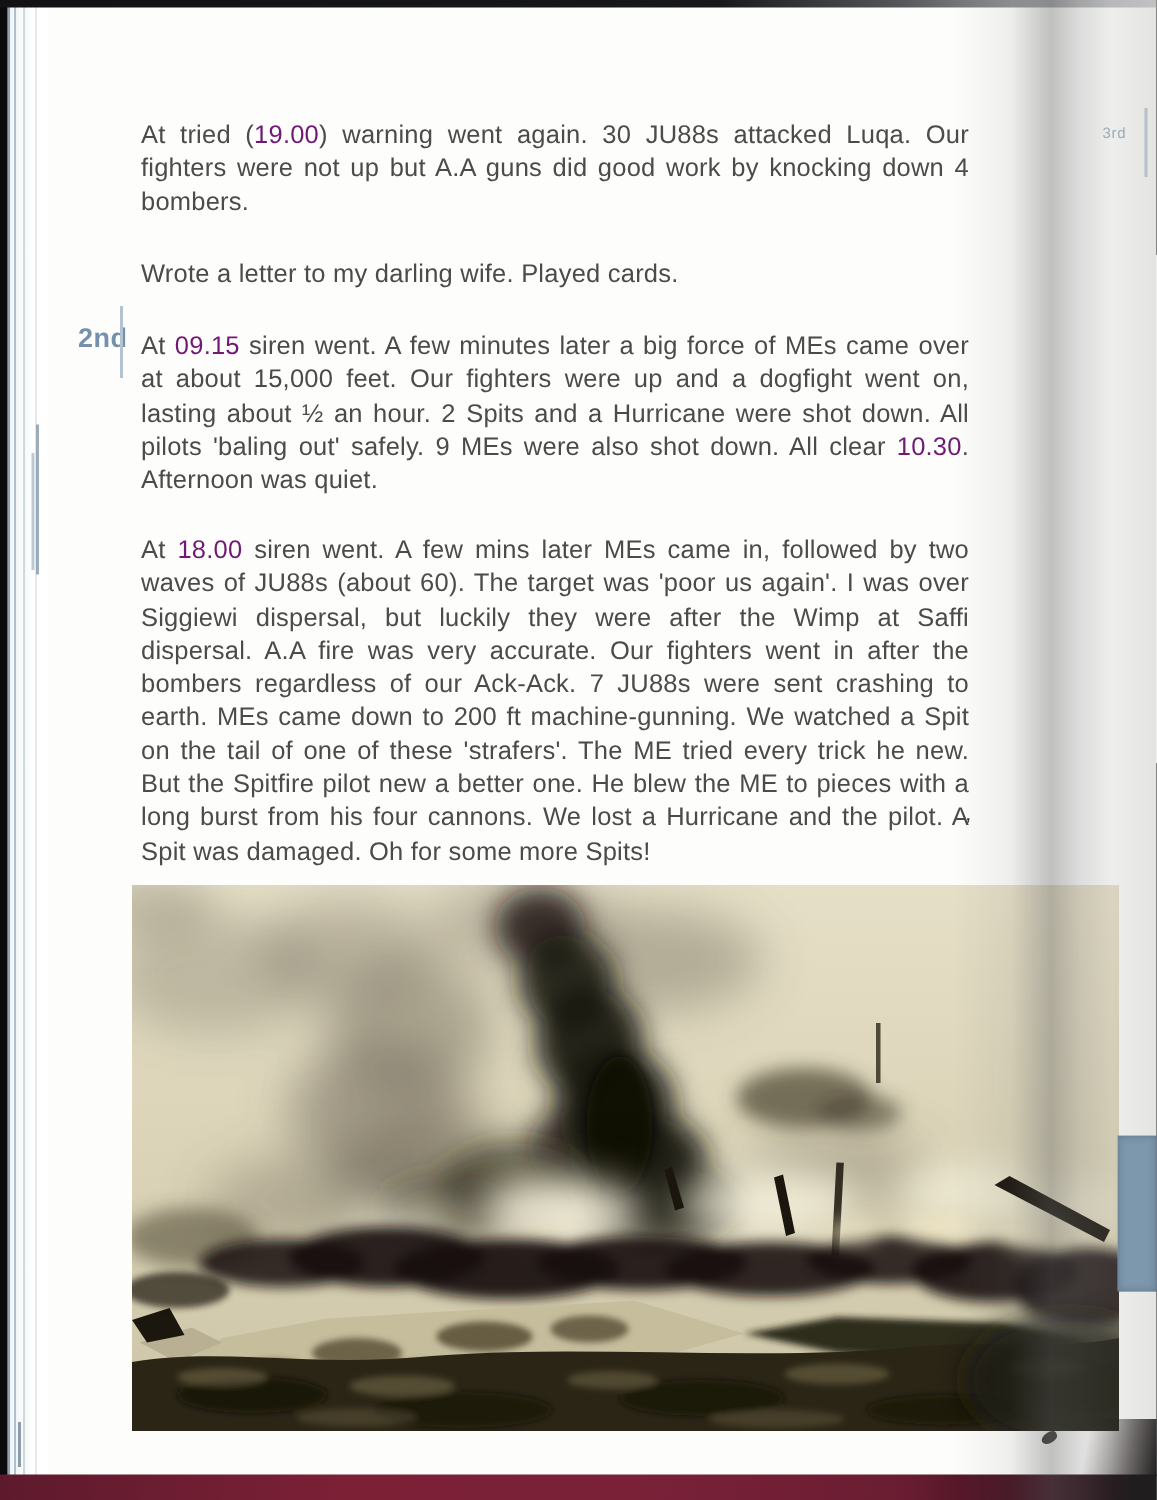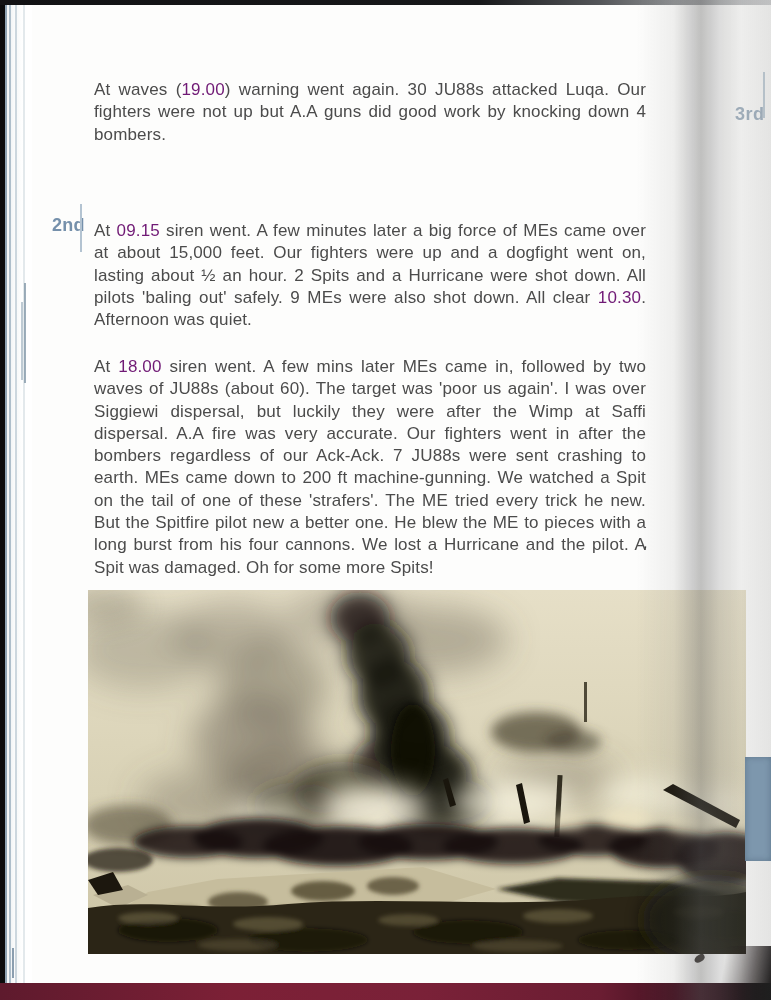--- a/index.html
+++ b/index.html
@@ -47,22 +47,22 @@
       rgba(130,130,130,.26) 62%,
       rgba(160,160,160,.16) 78%,
       rgba(140,140,140,.22) 100%);
   }
   .tab-next-page{
     position:absolute;left:745px;top:757px;width:26px;height:104px;z-index:11;
     background:#7d97ad;box-shadow:inset 0 0 6px rgba(40,60,80,.35);
   }
   .next-page-label{
     position:absolute;left:735px;top:84px;z-index:11;
-    font-size:18px;font-weight:bold;letter-spacing:.5px;
-    color:#6d8398;opacity:.62;filter:blur(.4px);margin-top:20px;
+    font-size:10px;font-weight:normal;letter-spacing:.5px;
+    color:#6d8398;opacity:.62;filter:blur(.4px);
   }
   .edge-line-right{position:absolute;left:763px;top:72px;width:1.5px;height:46px;background:#9aabb8;opacity:.65;z-index:11;}
   
   .text-col{position:absolute;left:94px;width:552px;z-index:2;
     font-size:17px;line-height:22.3px;color:#4b4b4b;letter-spacing:.15px;
     text-align:justify;}
   .text-col.no-justify{text-align:left;}
   .accent{color:#701a75;}
   .p1{top:62px;}
   .p2{top:155px;}
@@ -89,21 +89,22 @@
 
 <div class="stage">
 
   <div class="spine-left"></div>
   <div class="page-edges-left"></div>
   <div class="edge-tick-a"></div>
   <div class="edge-tick-b"></div>
   <div class="edge-tick-c"></div>
   <div class="top-strip"></div>
 
-  <p class="text-col p1"><span>At waves (</span><span class="accent">19.00</span><span>) warning went again. 30 JU88s attacked Luqa. Our fighters were not up but A.A guns did good work by knocking down 4 bombers.</span></p>
+  <p class="text-col p1"><span>At tried (</span><span class="accent">19.00</span><span>) warning went again. 30 JU88s attacked Luqa. Our fighters were not up but A.A guns did good work by knocking down 4 bombers.</span></p>
+  <p class="text-col p2 no-justify"><span>Wrote a letter to my darling wife. Played cards.</span></p>
 
   <div class="margin-label">2nd</div>
   <div class="margin-rule"></div>
   <p class="text-col p3"><span>At </span><span class="accent">09.15</span><span> siren went. A few minutes later a big force of MEs came over at about 15,000 feet. Our fighters were up and a dogfight went on, lasting about ½ an hour. 2 Spits and a Hurricane were shot down. All pilots 'baling out' safely. 9 MEs were also shot down. All clear </span><span class="accent">10.30</span><span>. Afternoon was quiet.</span></p>
 
   <p class="text-col p4"><span>At </span><span class="accent">18.00</span><span> siren went. A few mins later MEs came in, followed by two waves of JU88s (about 60). The target was 'poor us again'. I was over Siggiewi dispersal, but luckily they were after the Wimp at Saffi dispersal. A.A fire was very accurate. Our fighters went in after the bombers regardless of our Ack-Ack. 7 JU88s were sent crashing to earth. MEs came down to 200 ft machine-gunning. We watched a Spit on the tail of one of these 'strafers'. The ME tried every trick he new. But the Spitfire pilot new a better one. He blew the ME to pieces with a long burst from his four cannons. We lost a Hurricane and the pilot. A Spit was damaged. Oh for some more Spits!</span></p>
   <span class="print-artifact">,</span>
 
   <div class="photo" role="img" aria-label="Burning wrecked aircraft on the ground with a tall column of black smoke">
     <svg viewBox="0 0 658 364" preserveAspectRatio="none">

